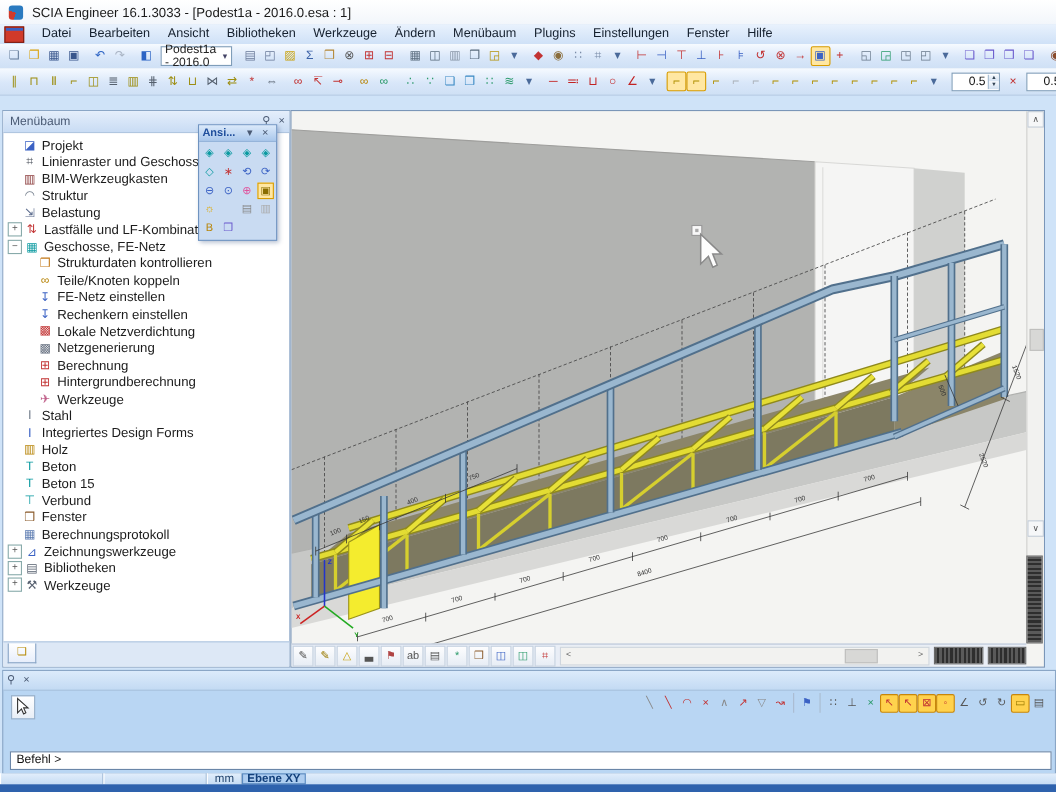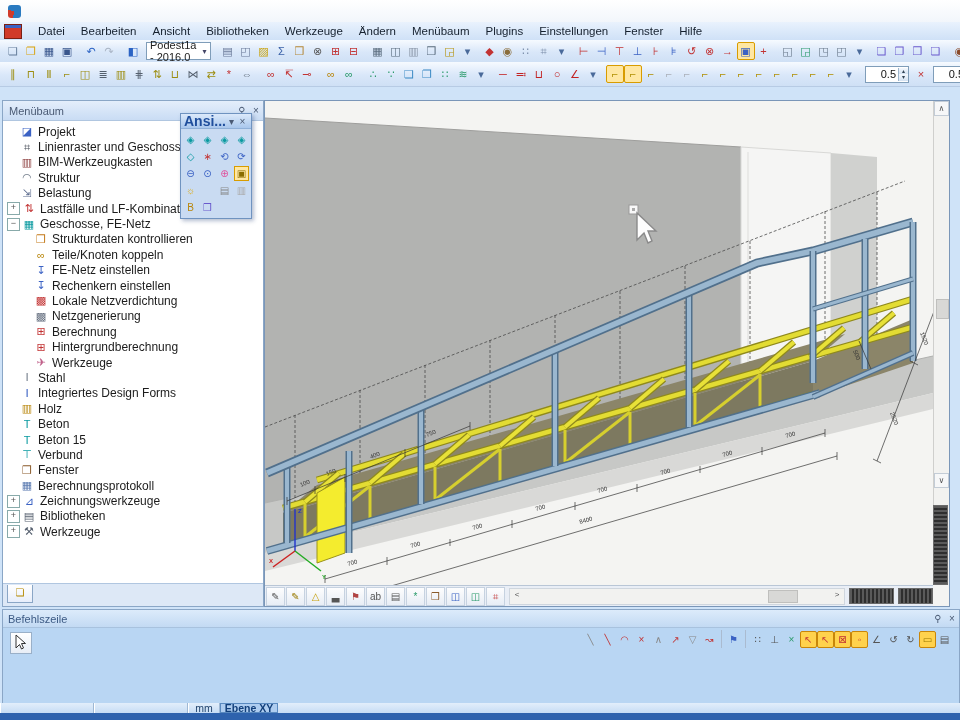--- a/index.html
+++ b/index.html
@@ -52,21 +52,21 @@
   .tlabel{font-size:12px;color:#1c1c1c;padding-left:4px;}
   #sidebar-tabs{position:absolute;left:0;bottom:0;right:0;height:21px;background:#dde8f6;
     border-top:1px solid #b0c6e0;display:flex;align-items:flex-start;padding:1px 0 0 4px;}
   #sidebar-tab{width:24px;height:17px;background:linear-gradient(#fff,#e7eefb);border:1px solid #8aa6c6;
     border-top:none;font-size:10px;text-align:center;line-height:16px;color:#b58900;}
   
   #palette{left:180px;top:113px;width:70px;background:#c9dbf2;border:1px solid #6f93c0;
     box-shadow:2px 2px 4px rgba(40,70,120,.35);z-index:30;}
   #palette-header{height:14px;background:linear-gradient(#dbe9fa,#a9c7ec);display:flex;align-items:center;
     padding:0 3px;border-bottom:1px solid #8fb0d8;}
-  #palette-title{font-size:14px;font-weight:bold;color:#1f4e9c;flex:1;}
+  #palette-title{font-size:10px;font-weight:bold;color:#1f4e9c;flex:1;}
   #palette-body{display:grid;grid-template-columns:repeat(4,16px);gap:2px 1px;padding:3px 2px;}
   .pico{width:15px;height:15px;font-size:10px;line-height:15px;text-align:center;color:#345;}
   .pico.active{background:#ffe7a2;border:1px solid #d89c00;width:13px;height:13px;line-height:13px;}
   
   #viewport{left:264px;top:100px;width:684px;height:505px;background:#f4f4f2;border:1px solid #7a96b8;}
   #vp-svg{position:absolute;left:0;top:0;}
   .dim-label{font-size:6px;fill:#333;}
   .axis-label{font-size:6px;font-weight:bold;}
   
   #vscroll{position:absolute;right:0;top:0;width:15px;height:484px;background:#f2f2f0;border-left:1px solid #cfcfcd;}
@@ -104,20 +104,21 @@
   #sc1{width:92px;} #sc2{width:92px;} #sc3{width:30px;}
   #sc4{width:56px;background:#aecdf0;border:1px solid #5a8ac0;font-weight:bold;color:#123f7a;}
   #sc5{border:none;padding-left:8px;justify-content:flex-start;flex:1;}
   #taskstrip{left:0;top:713px;width:960px;height:7px;background:#2e62ad;}
 </style>
 </head>
 <body>
 
 <div id="titlebar" class="abs">
   <div id="app-logo"></div>
+  <span id="title-text">SCIA Engineer 16.1.3033 - [Podest1a - 2016.0.esa : 1]</span>
 </div>
 
 <div id="menubar" class="abs">
   <div id="menu-logo"></div>
   <div style="display:flex">
 
   <span class="mitem">Datei</span>
       <span class="mitem">Bearbeiten</span>
       <span class="mitem">Ansicht</span>
       <span class="mitem">Bibliotheken</span>
@@ -719,21 +720,20 @@
       <div id="hthumb"></div>
       <div class="hbtn" style="right:0">&gt;</div>
     </div>
     <div class="ribbed-h" style="width:60px"></div>
     <div class="ribbed-h" style="width:46px"></div>
   </div>
 </div>
 
 <div id="cmdpanel" class="abs">
   <div id="cmd-header">
-    <span id="cmd-title">Befehlszeile</span>
     <span class="small-btn">⚲</span>
     <span class="small-btn">×</span>
   </div>
   <div id="cursor-btn">
     <svg width="18" height="18" viewBox="0 0 18 18">
       <path d="M5,2 L5,15 L8.5,11.5 L10.5,16 L12.5,15 L10.5,10.5 L14.5,10.5 Z" fill="#fff" stroke="#333" stroke-width="1"></path>
     </svg>
   </div>
   <div id="snapbar">
     <div class="tgroup">
@@ -762,20 +762,21 @@
         <span class="sni use-item-color active" style="color: rgb(194, 51, 51);">↖</span>
         <span class="sni use-item-color active" style="color: rgb(194, 51, 51);">⊠</span>
         <span class="sni use-item-color active" style="color: rgb(194, 51, 51);">◦</span>
         <span class="sni use-item-color" style="color: rgb(85, 85, 85);">∠</span>
         <span class="sni use-item-color" style="color: rgb(85, 85, 85);">↺</span>
         <span class="sni use-item-color" style="color: rgb(85, 85, 85);">↻</span>
         <span class="sni use-item-color active" style="color: rgb(153, 122, 0);">▭</span>
         <span class="sni use-item-color" style="color: rgb(85, 85, 85);">▤</span>
       </div>
   </div>
+  <div id="cmd-input">Befehl &gt;</div>
 </div>
 
 <div id="statusbar" class="abs">
   <div class="scell" id="sc1"></div>
   <div class="scell" id="sc2"></div>
   <div class="scell" id="sc3">mm</div>
   <div class="scell" id="sc4">Ebene XY</div>
 </div>
 <div id="taskstrip" class="abs"></div>
 

